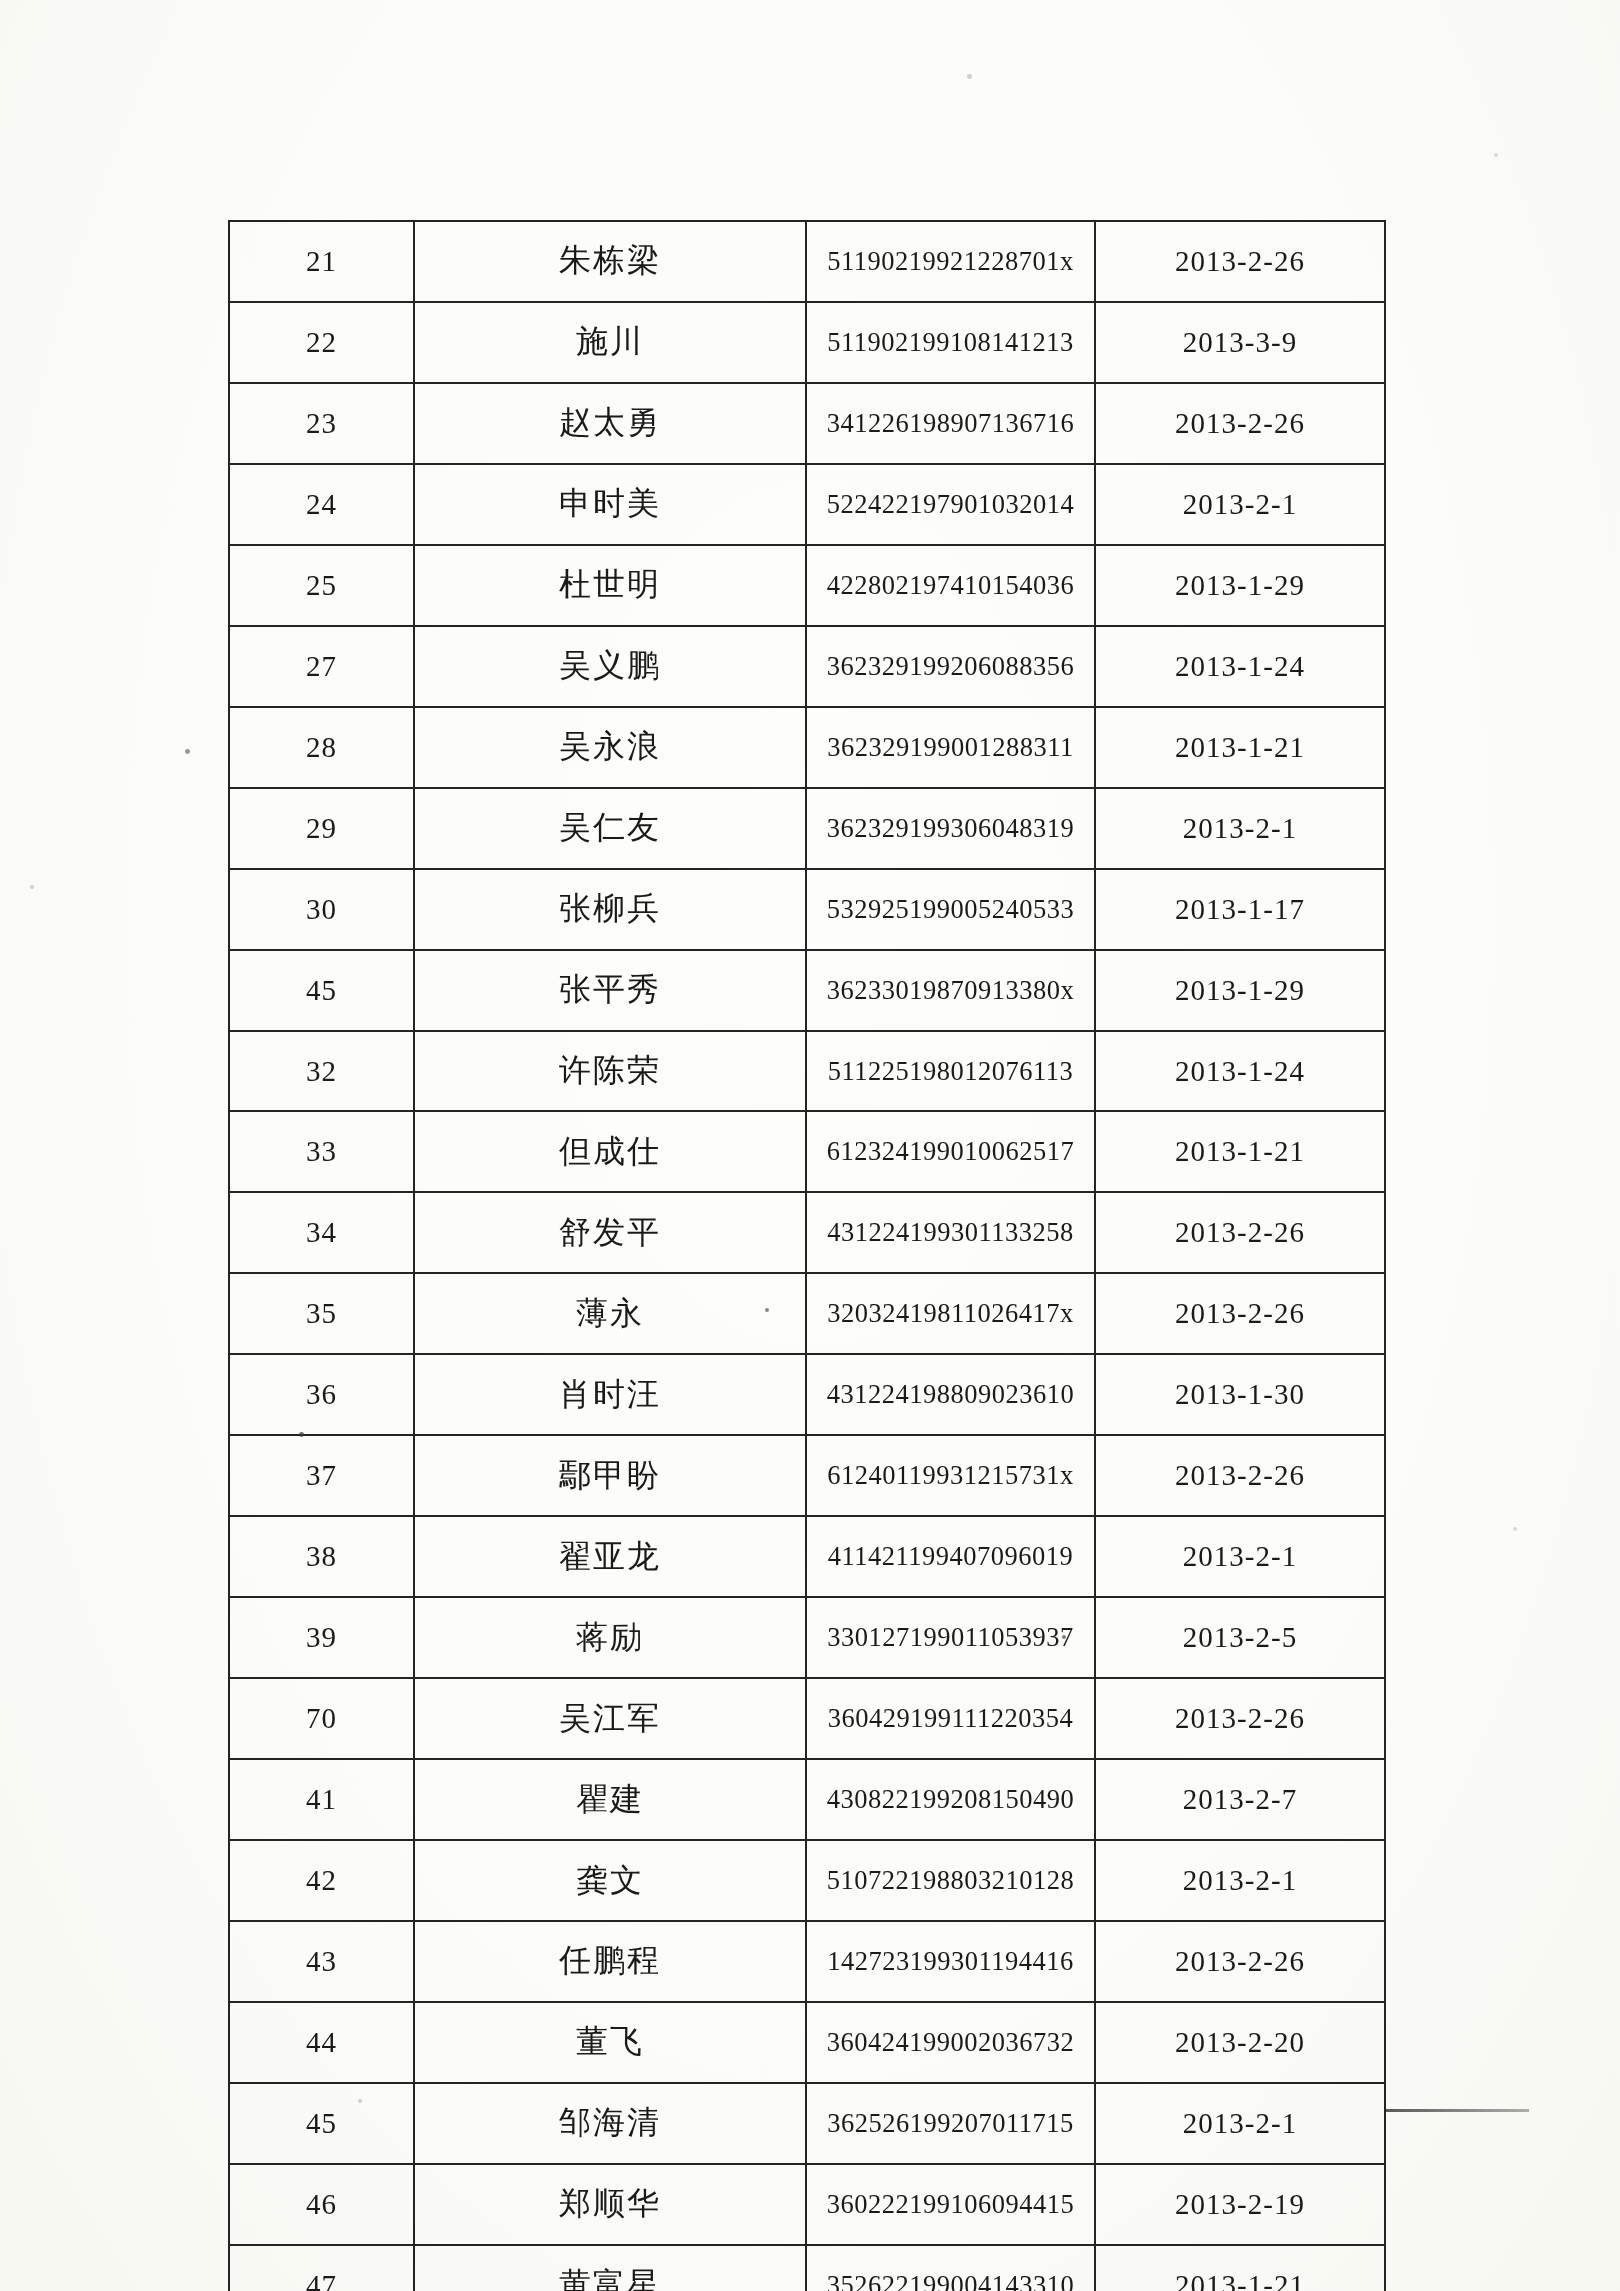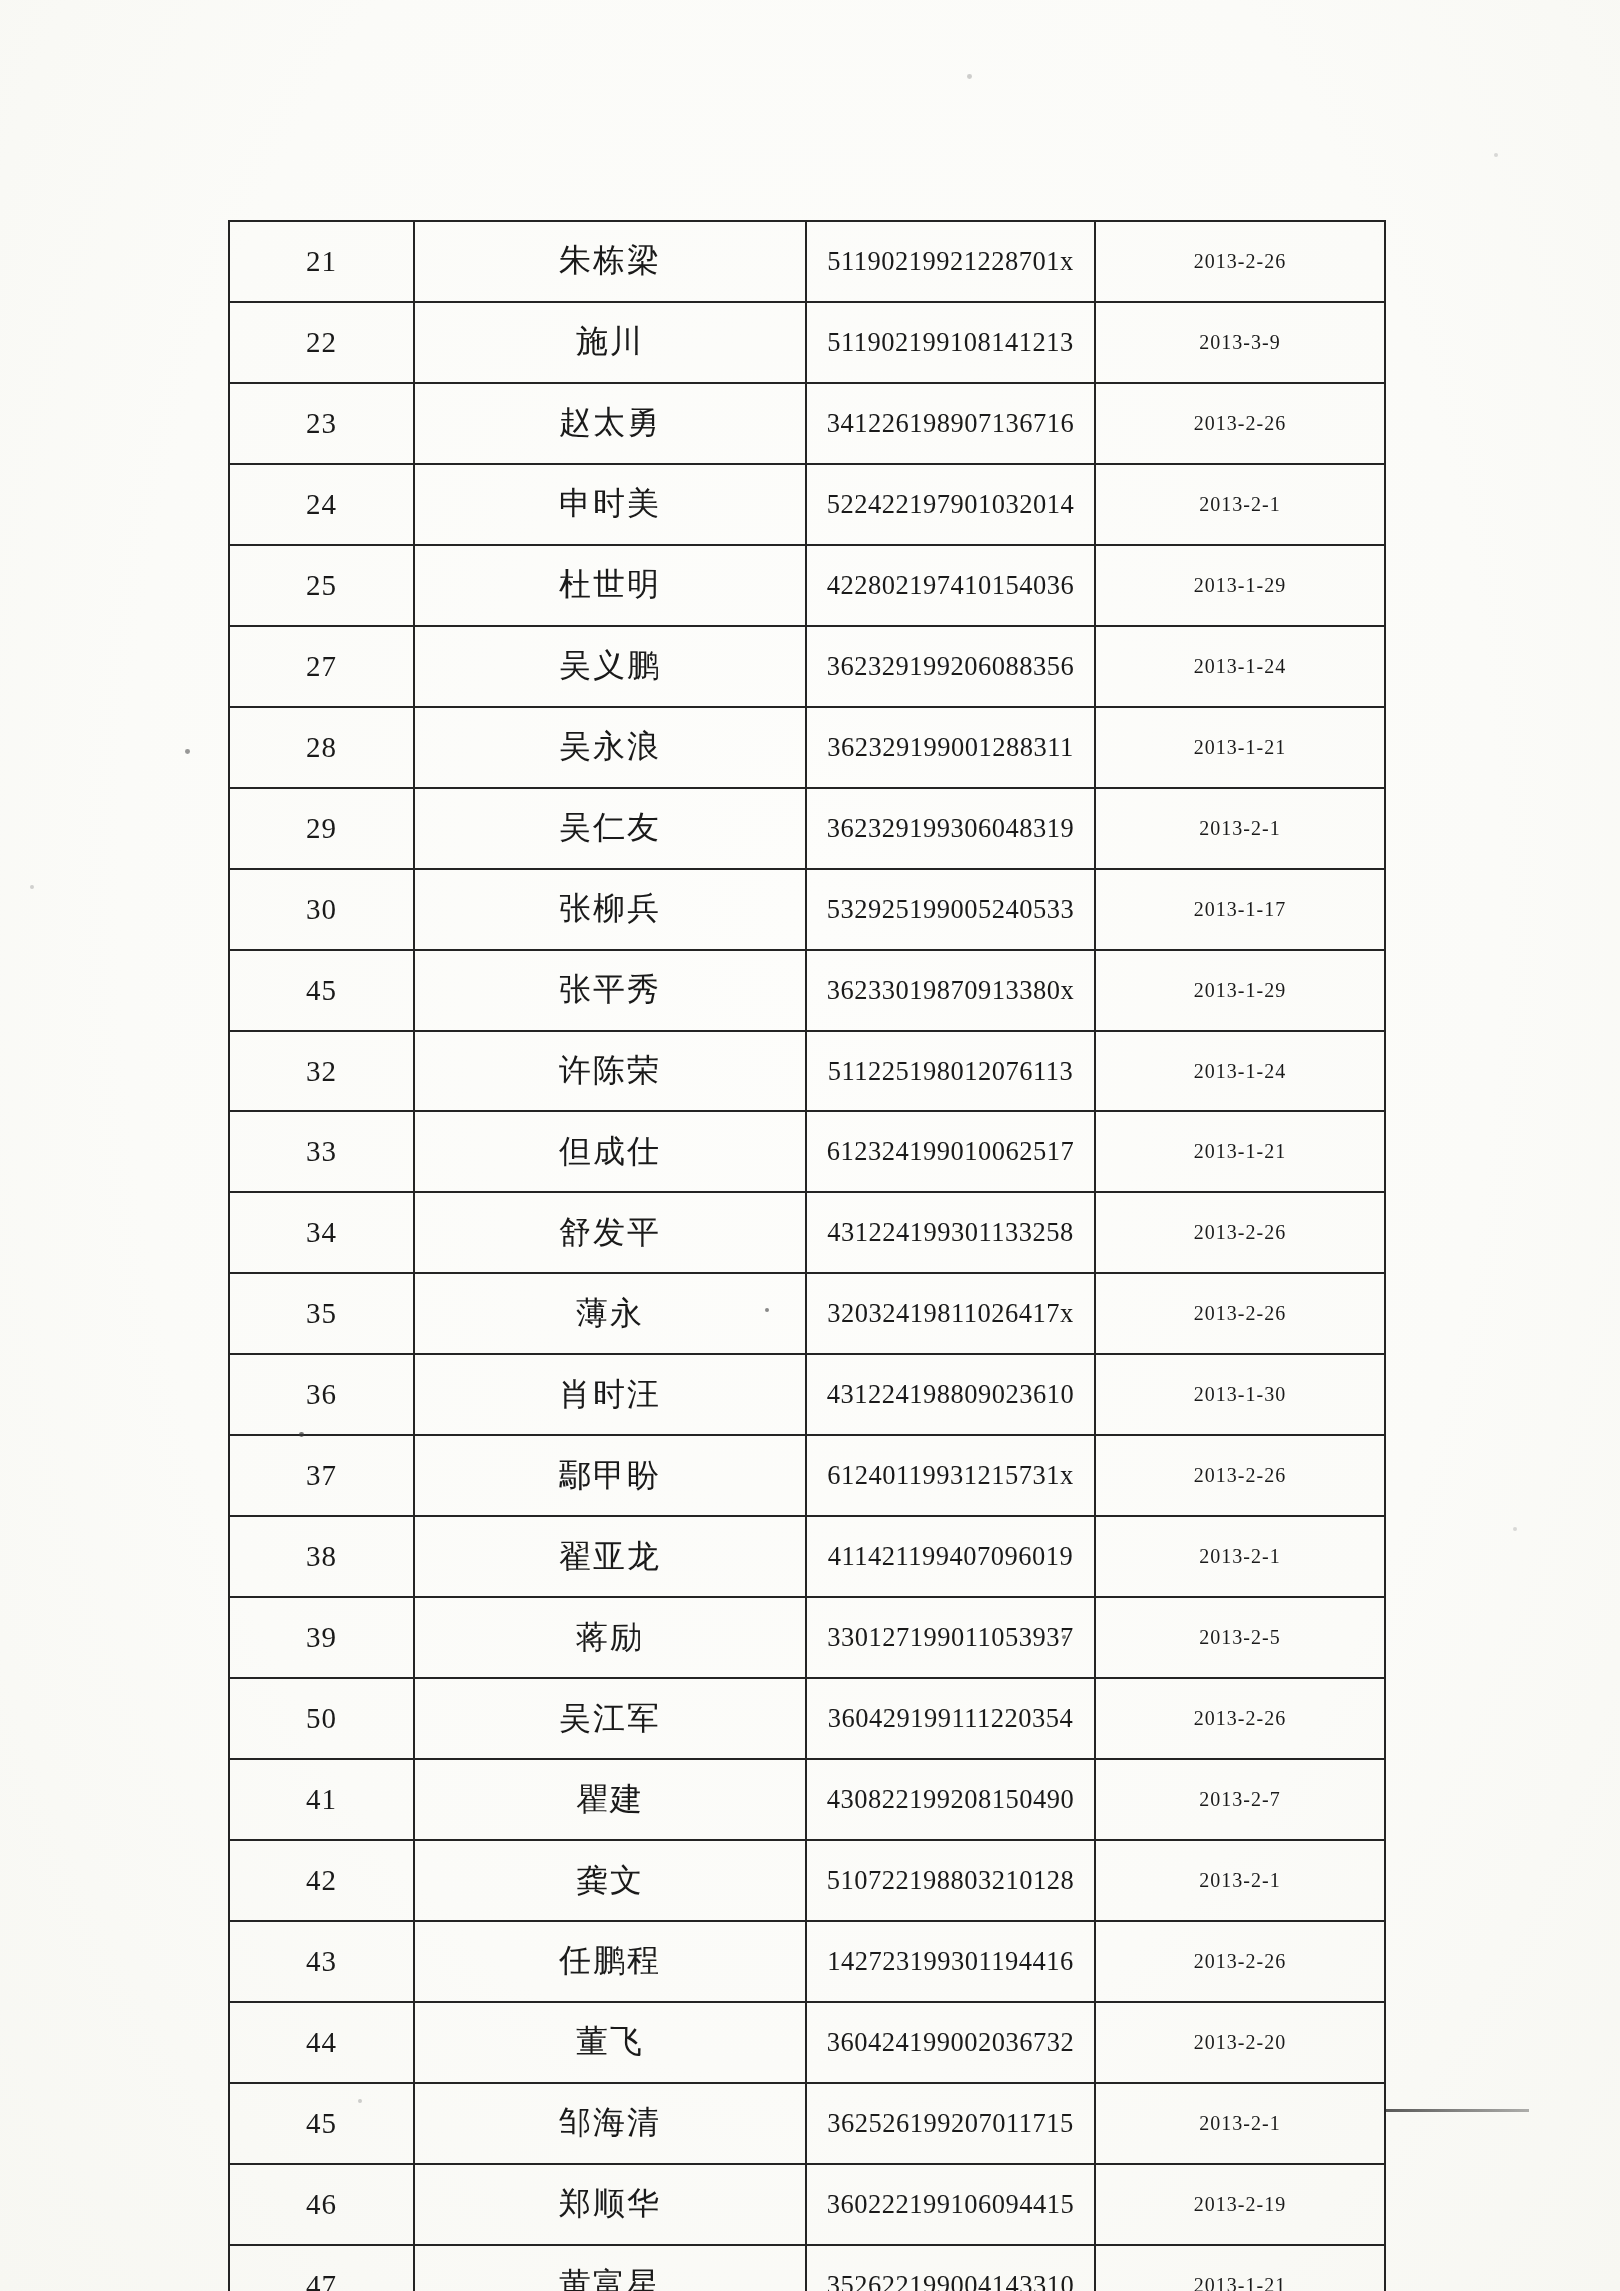--- a/index.html
+++ b/index.html
@@ -29,21 +29,21 @@
     border: 2px solid #242424;
     text-align: center;
     vertical-align: middle;
     padding: 0;
     white-space: nowrap;
     overflow: hidden;
   }
   .c-idx  { font-size: 29px; letter-spacing: 1px; }
   .c-name { font-size: 32px; letter-spacing: 2px; }
   .c-id   { font-size: 26.5px; letter-spacing: 0.5px; }
-  .c-date { font-size: 20px; letter-spacing: 1px; }
+  .c-date { font-size: 29px; letter-spacing: 1px; }
   
   .speck {
     position: absolute;
     border-radius: 50%;
     pointer-events: none;
   }
   .streak {
     position: absolute;
     pointer-events: none;
   }
@@ -180,21 +180,21 @@
   </tr>
 
   <tr>
     <td class="c-idx">39</td>
     <td class="c-name">蒋励</td>
     <td class="c-id">330127199011053937</td>
     <td class="c-date">2013-2-5</td>
   </tr>
 
   <tr>
-    <td class="c-idx">50</td>
+    <td class="c-idx">70</td>
     <td class="c-name">吴江军</td>
     <td class="c-id">360429199111220354</td>
     <td class="c-date">2013-2-26</td>
   </tr>
 
   <tr>
     <td class="c-idx">41</td>
     <td class="c-name">瞿建</td>
     <td class="c-id">430822199208150490</td>
     <td class="c-date">2013-2-7</td>

